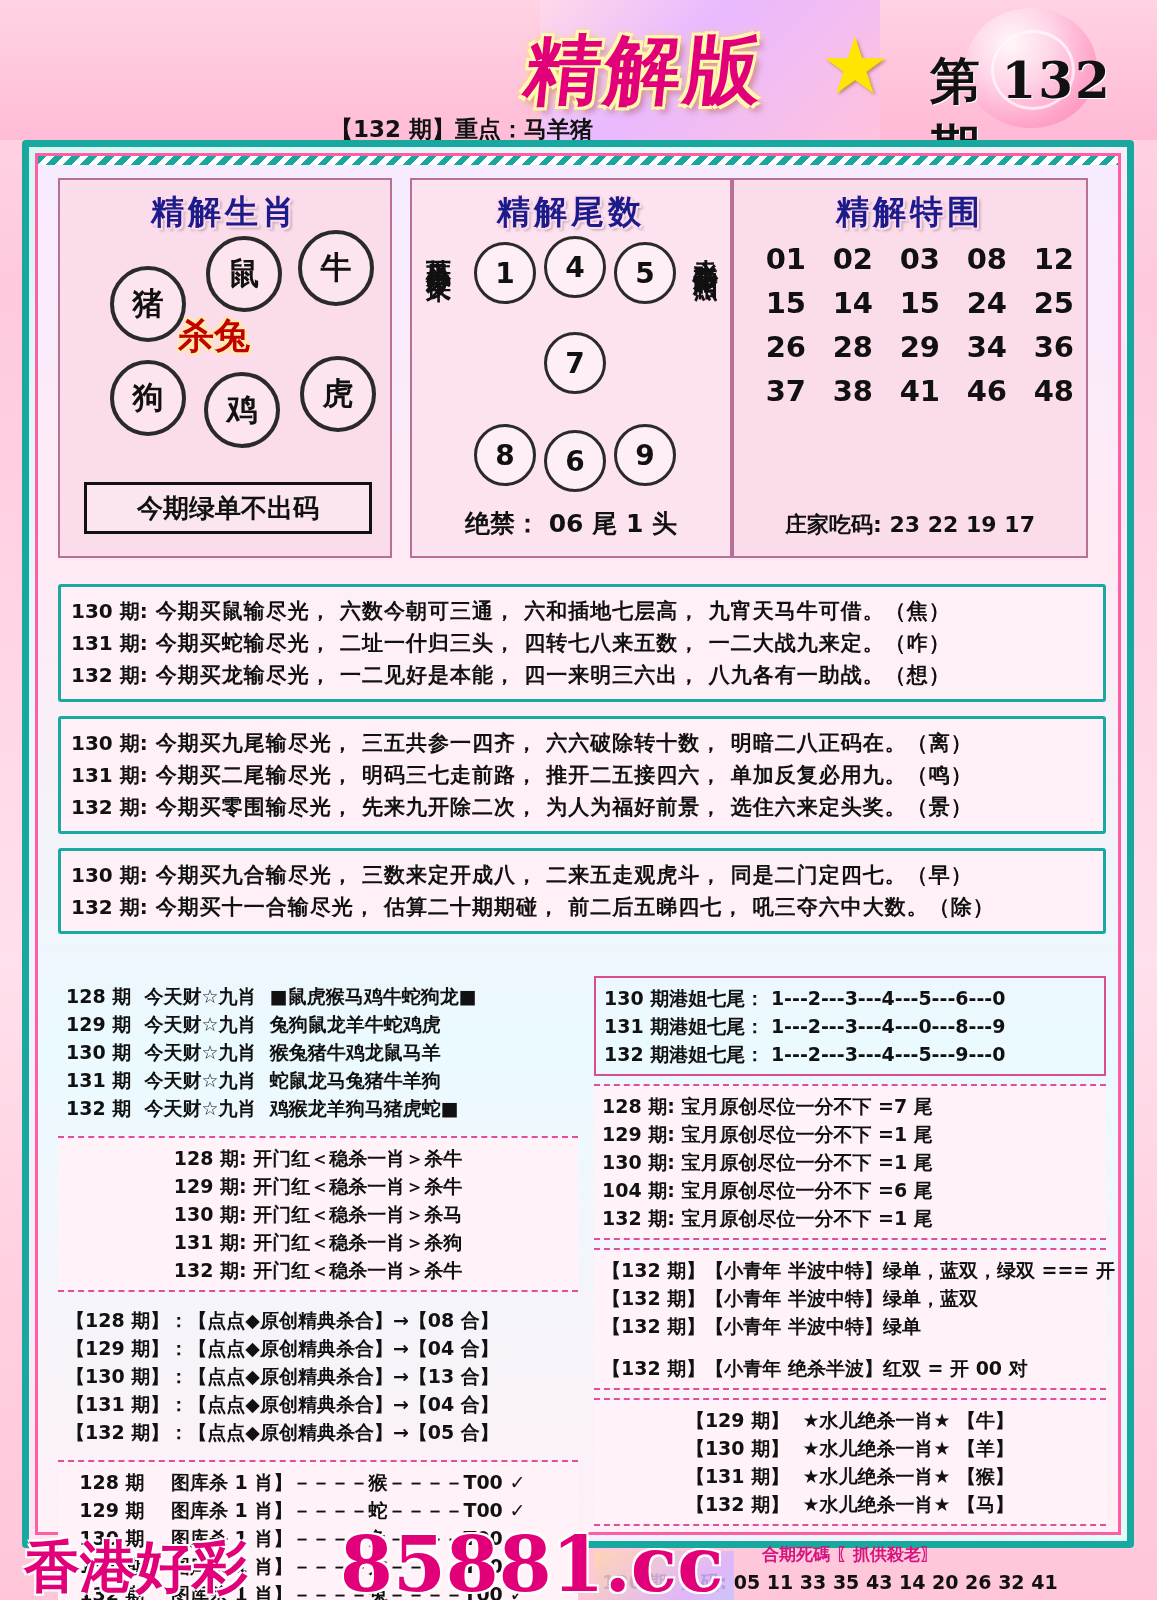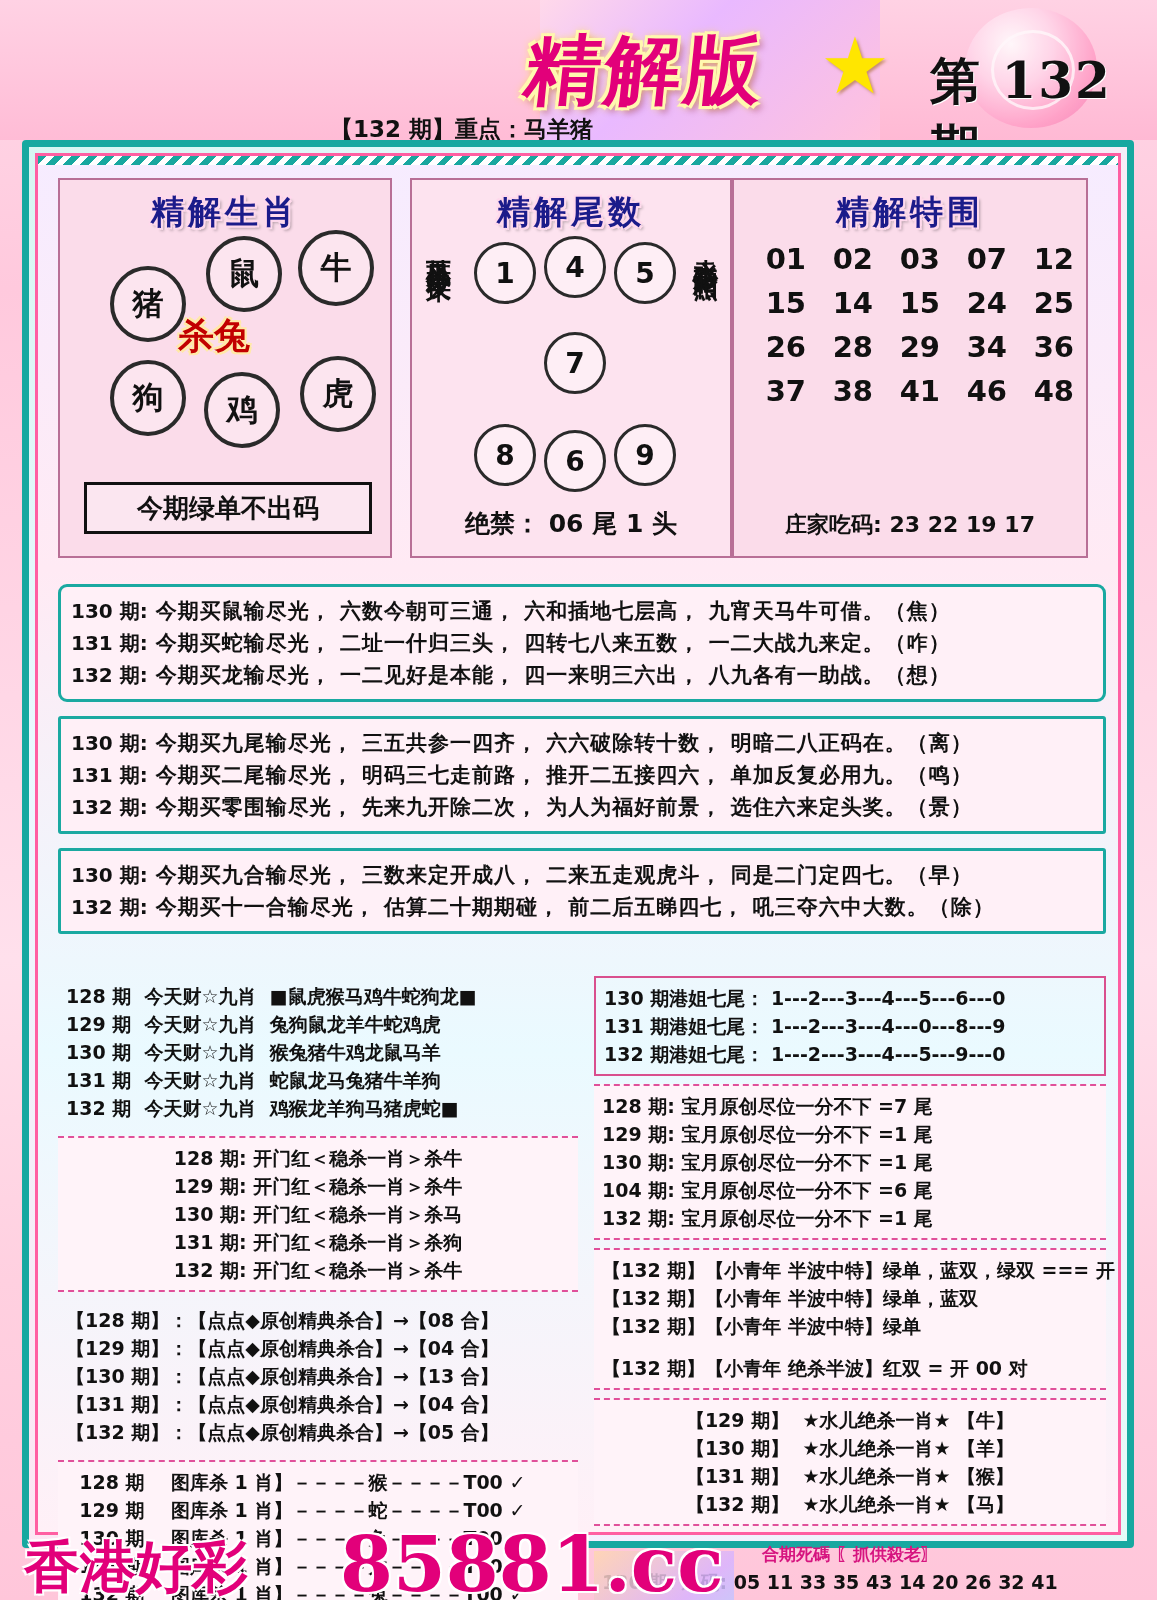--- a/index.html
+++ b/index.html
@@ -148,21 +148,21 @@
       <div class="ban-line">绝禁： 06 尾 1 头</div>
     </div>
 
     <div class="panel panel-special">
       <div class="panel-title">精解特围</div>
       <div class="sp-grid">
         <div class="sp-row">
           <span class="sp-num">01</span>
           <span class="sp-num">02</span>
           <span class="sp-num">03</span>
-          <span class="sp-num">07</span>
+          <span class="sp-num">08</span>
           <span class="sp-num">12</span>
         </div>
         <div class="sp-row">
           <span class="sp-num">15</span>
           <span class="sp-num">14</span>
           <span class="sp-num">15</span>
           <span class="sp-num">24</span>
           <span class="sp-num">25</span>
         </div>
         <div class="sp-row">
@@ -177,21 +177,21 @@
           <span class="sp-num">38</span>
           <span class="sp-num">41</span>
           <span class="sp-num">46</span>
           <span class="sp-num">48</span>
         </div>
       </div>
       <div class="eat-line">庄家吃码: 23  22  19  17</div>
     </div>
   </div>
 
-  <div class="vblock" style="top:428px;border-radius:9px;">
+  <div class="vblock" style="top:428px;">
     <div class="vrow"><span class="per">130 期:</span><span class="txt">今期买鼠输尽光， 六数今朝可三通， 六和插地七层高， 九宵天马牛可借。（焦）</span></div>
     <div class="vrow"><span class="per">131 期:</span><span class="txt">今期买蛇输尽光， 二址一什归三头， 四转七八来五数， 一二大战九来定。（咋）</span></div>
     <div class="vrow"><span class="per">132 期:</span><span class="txt">今期买龙输尽光， 一二见好是本能， 四一来明三六出， 八九各有一助战。（想）</span></div>
   </div>
 
   <div class="vblock" style="top:560px;">
     <div class="vrow"><span class="per">130 期:</span><span class="txt">今期买九尾输尽光， 三五共参一四齐， 六六破除转十数， 明暗二八正码在。（离）</span></div>
     <div class="vrow"><span class="per">131 期:</span><span class="txt">今期买二尾输尽光， 明码三七走前路， 推开二五接四六， 单加反复必用九。（鸣）</span></div>
     <div class="vrow"><span class="per">132 期:</span><span class="txt">今期买零围输尽光， 先来九开除二次， 为人为福好前景， 选住六来定头奖。（景）</span></div>
   </div>

